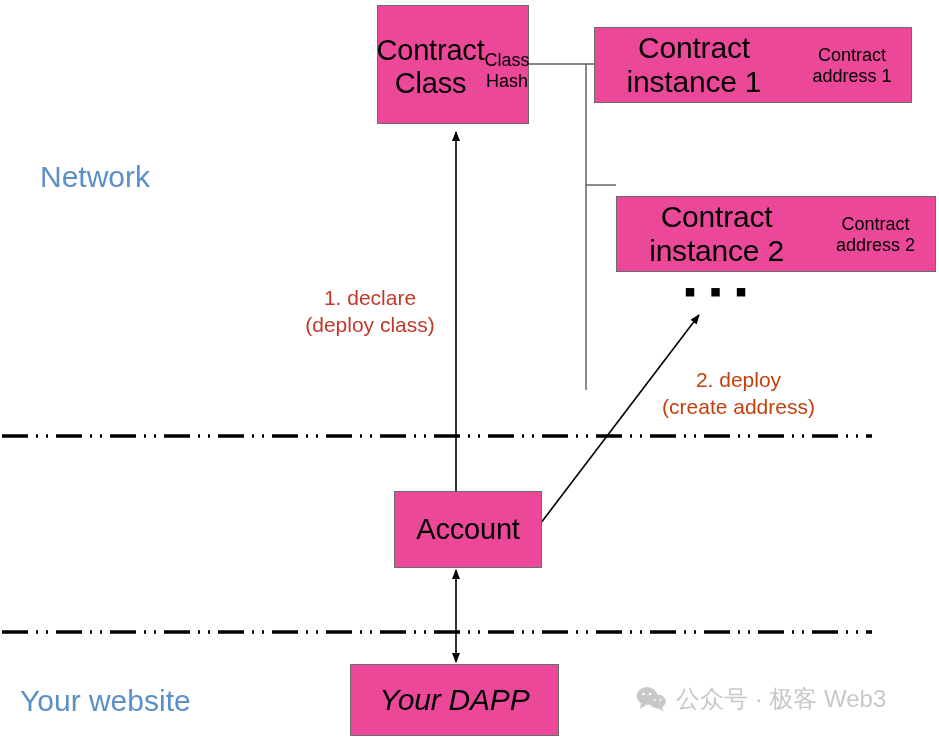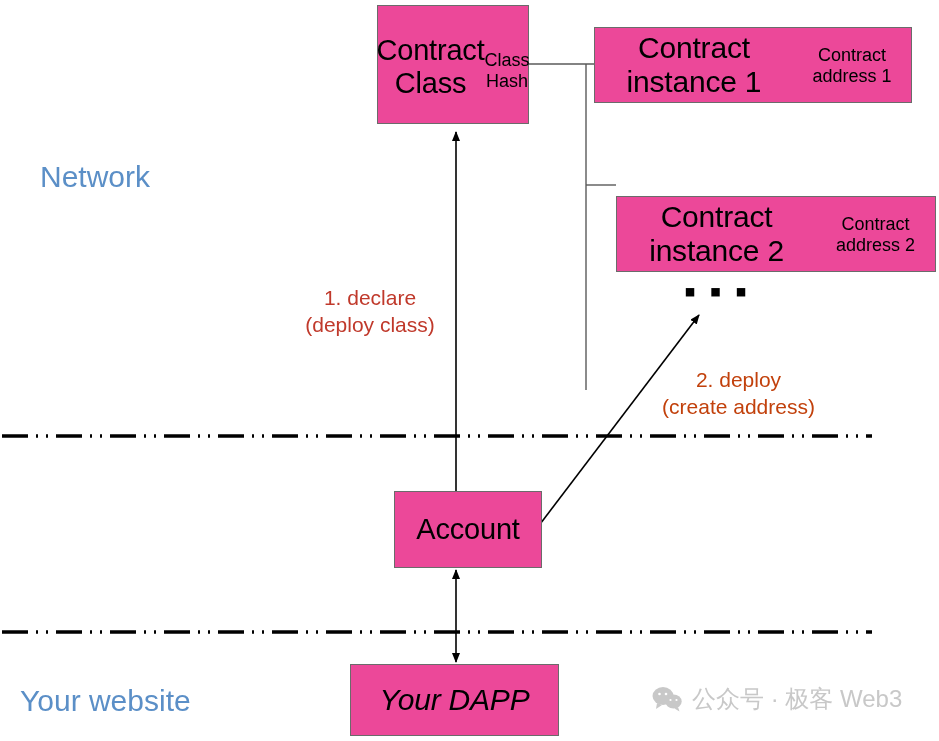--- a/index.html
+++ b/index.html
@@ -104,21 +104,21 @@
     position: absolute;
     left: 684px; top: 272px;
     font-size: 34px;
     color: #000000;
     letter-spacing: 2px;
   }
 
   
   #watermark {
     position: absolute;
-    left: 652px; top: 683px;
+    left: 636px; top: 683px;
     display: flex;
     align-items: center;
     gap: 10px;
     color: #c8c8c8;
     font-size: 24px;
     white-space: nowrap;
   }
   #watermark .wm-text { color: #c8c8c8; }
 </style>
 </head>

